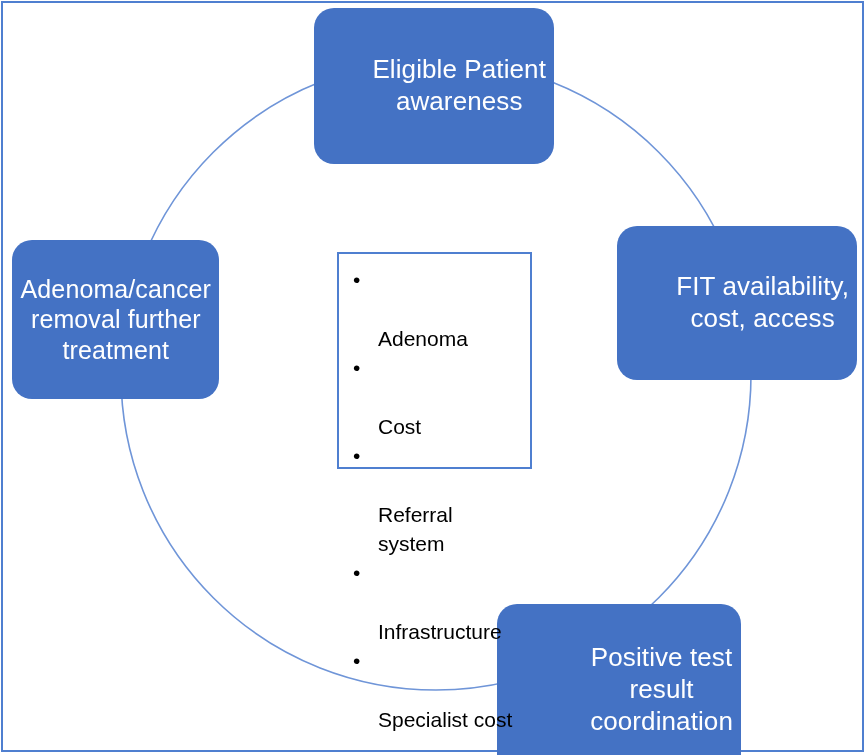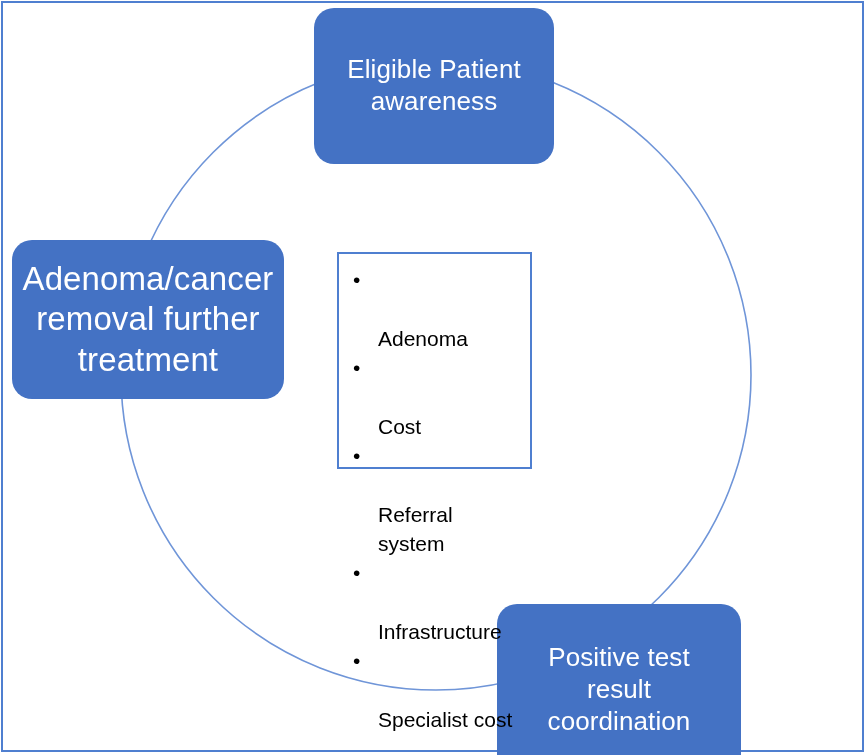--- a/index.html
+++ b/index.html
@@ -35,21 +35,21 @@
     width: 867px;
     height: 755px;
   }
   .node {
     position: absolute;
     background: #4472c4;
     border-radius: 20px;
     color: #ffffff;
     display: flex;
     align-items: center;
-    justify-content: center;
+    justify-content: flex-end;
     text-align: center;
     box-sizing: border-box;
     line-height: 1.22;
     letter-spacing: 0.1px;
   }
   .node .label {
     display: block;
     white-space: pre-line;
     padding: 0 8px;
   }
@@ -77,23 +77,23 @@
   #node-bottom-left {
     left: 120px;
     top: 588px;
     width: 246px;
     height: 162px;
     font-size: 26px;
   }
   #node-left {
     left: 12px;
     top: 240px;
-    width: 272px;
+    width: 207px;
     height: 159px;
-    font-size: 33px;
+    font-size: 25px;
   }
   .center-box {
     position: absolute;
     left: 337px;
     top: 252px;
     width: 195px;
     height: 217px;
     background: #ffffff;
     border: 2px solid #4f7fd0;
     box-sizing: border-box;
@@ -129,20 +129,24 @@
 
   <svg class="cycle-svg" viewBox="0 0 867 755" xmlns="http://www.w3.org/2000/svg">
     <circle cx="436" cy="375" r="315" fill="none" stroke="#6f95d8" stroke-width="1.6"></circle>
   </svg>
 
   <div class="node" id="node-top">
     <span class="label">Eligible Patient
 awareness</span>
   </div>
 
+  <div class="node" id="node-right">
+    <span class="label">FIT availability,
+cost, access</span>
+  </div>
 
   <div class="node" id="node-bottom-right">
     <span class="label">Positive test
 result
 coordination</span>
   </div>
 
 
   <div class="node" id="node-left">
     <span class="label">Adenoma/cancer

